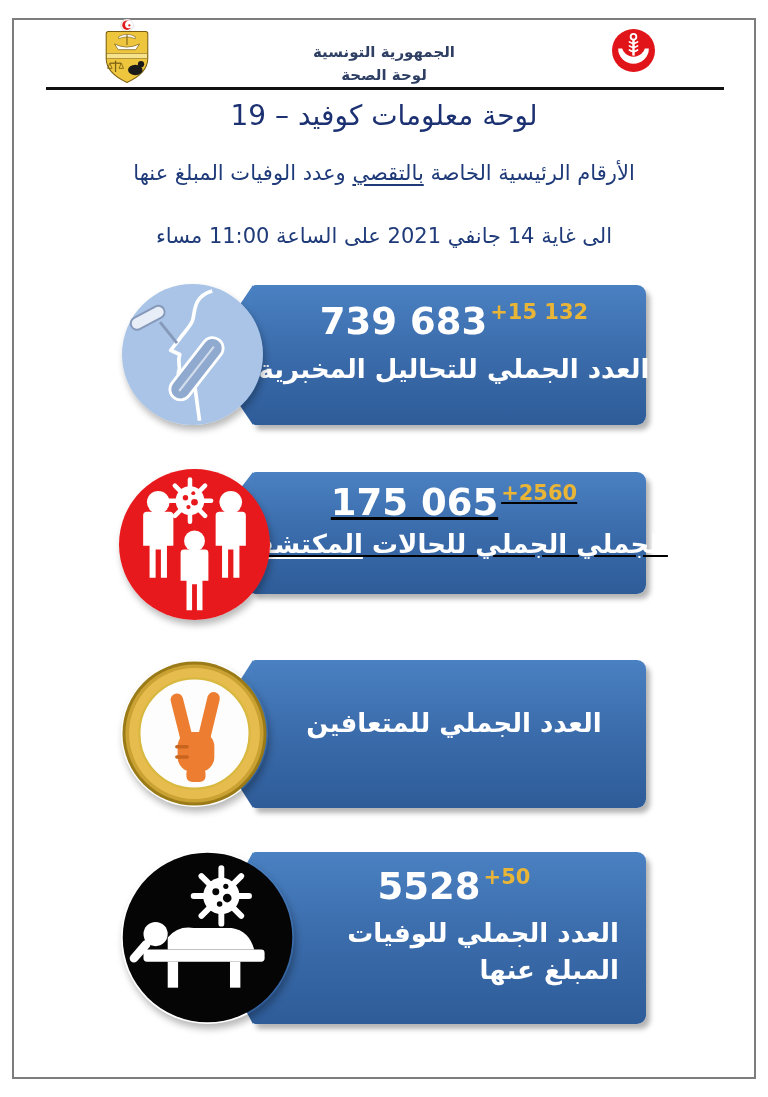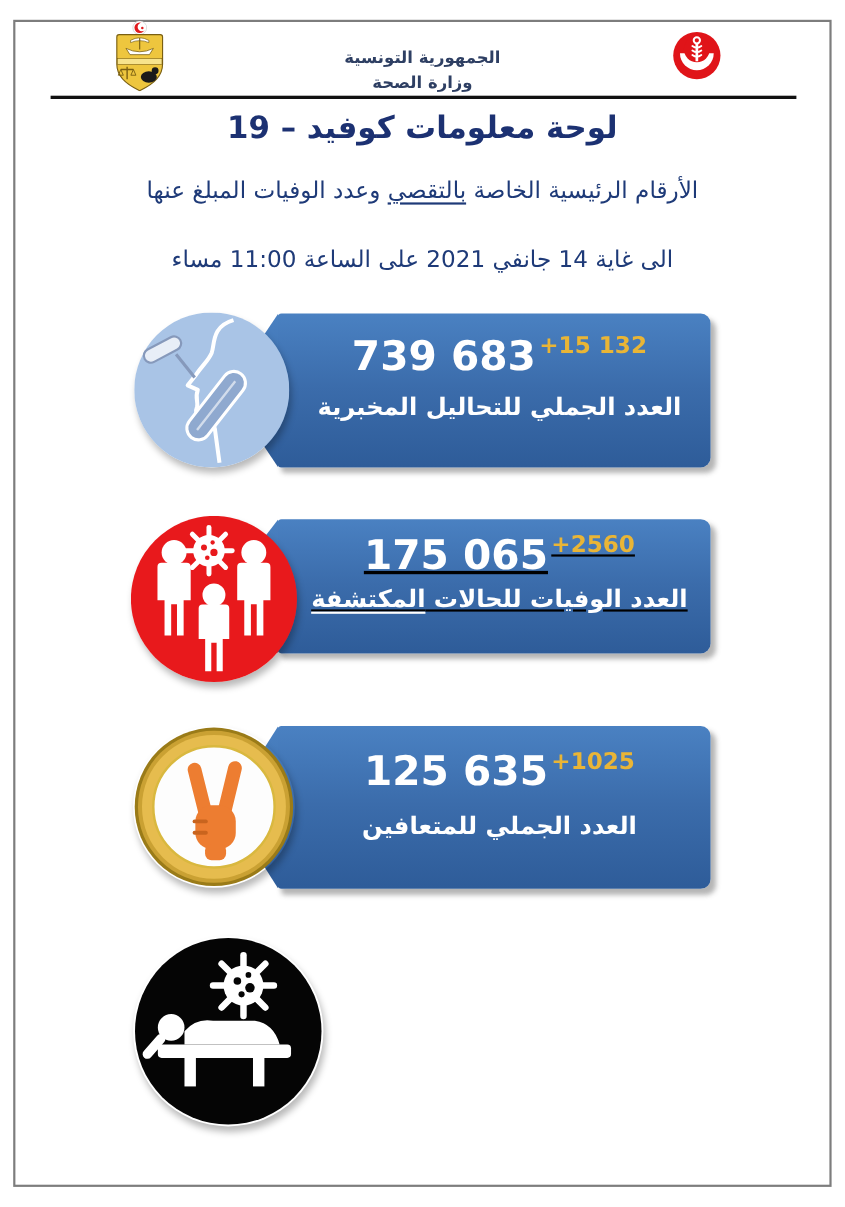--- a/index.html
+++ b/index.html
@@ -10,21 +10,21 @@
   *{margin:0;padding:0;box-sizing:border-box;}
   body{background:#fff;font-family:"DejaVu Sans",sans-serif;}
   .page{position:relative;width:768px;height:1097px;background:#fff;overflow:hidden;}
   .frame{position:absolute;left:12px;top:18px;width:744px;height:1061px;border:2px solid var(--border-gray);}
   .coat{position:absolute;left:101px;top:19px;width:52px;height:64px;}
   .hm-logo{position:absolute;left:611px;top:28px;width:45px;height:45px;}
   .hdr-text{position:absolute;left:0;top:41px;width:100%;text-align:center;color:var(--header-navy);
     font-weight:bold;font-size:15px;line-height:23px;direction:rtl;}
   .rule{position:absolute;left:46px;top:87px;width:678px;height:3px;background:var(--rule-black);}
   .title{position:absolute;left:0;top:99px;width:100%;text-align:center;direction:rtl;
-    color:var(--title-navy);font-weight:bold;font-size:28px;}
+    color:var(--title-navy);font-weight:normal;font-size:28px;}
   .sub{position:absolute;left:0;width:100%;text-align:center;direction:rtl;white-space:pre-wrap;
     color:var(--subtitle-navy);font-weight:normal;font-size:21px;}
   .sub1{top:161px;} .sub2{top:224px;}
   .u{text-decoration:underline;text-underline-offset:4px;text-decoration-thickness:2px;}
   .banner{position:absolute;left:252px;width:394px;z-index:1;
     background:linear-gradient(180deg,var(--banner-top) 0%,#3b6cab 48%,var(--banner-bottom) 100%);
     border-radius:4px 9px 9px 4px;box-shadow:4px 5px 5px rgba(90,90,90,.45);
     display:flex;flex-direction:column;justify-content:space-evenly;align-items:center;
     padding:8px 16px 28px 26px;}
   .banner::before{content:"";position:absolute;top:0;left:-46px;width:47px;height:100%;
@@ -35,21 +35,21 @@
   .icon-wrap{position:absolute;z-index:2;border-radius:50%;box-shadow:2px 5px 7px rgba(0,0,0,.28);}
   .icon-wrap svg{display:block;width:100%;height:100%;}
   .i1{left:122px;top:284px;width:141px;height:141px;}
   .i2{left:119px;top:469px;width:151px;height:151px;}
   .i3{left:121px;top:660px;width:147px;height:147px;}
   .i4{left:121px;top:851px;width:173px;height:173px;}
   .num-row{display:flex;direction:ltr;justify-content:center;align-items:flex-start;gap:3px;
     color:#fff;font-weight:bold;}
   .num{font-size:37px;line-height:1.15;}
   .delta{font-size:21px;line-height:1;margin-top:1px;color:var(--delta-gold);}
-  .card-label{color:#fff;font-weight:bold;font-size:22px;text-align:right;direction:rtl;
+  .card-label{color:#fff;font-weight:bold;font-size:26px;text-align:right;direction:rtl;
     white-space:nowrap;line-height:1.45;}
   .card-label.wrap{white-space:normal;max-width:330px;}
 </style>
 </head>
 <body>
 
 <div class="page">
   <div class="frame"></div>
 
   <div class="coat">
@@ -66,21 +66,21 @@
       <line x1="14" y1="40" x2="14" y2="51" stroke="#7a5f12" stroke-width="1.2"></line>
       <line x1="8.5" y1="42.5" x2="19.5" y2="42.5" stroke="#7a5f12" stroke-width="1.2"></line>
       <path d="M8.5 42.5 l-2.2 5 h4.4 Z M19.5 42.5 l-2.2 5 h4.4 Z" fill="none" stroke="#7a5f12" stroke-width="0.8"></path>
       <ellipse cx="33" cy="49" rx="7" ry="5" fill="#1a1a1a"></ellipse>
       <circle cx="38.5" cy="43.5" r="3" fill="#1a1a1a"></circle>
     </svg>
   </div>
 
   <div class="hdr-text">
     <div>الجمهورية التونسية</div>
-    <div>وزارة الصحة</div>
+    <div>لوحة الصحة</div>
   </div>
 
   <div class="hm-logo">
     <svg viewBox="0 0 44 44">
       <circle cx="22" cy="22" r="21" fill="#e01419"></circle>
       <path d="M7,20 A15,15 0 0,0 37,20 Z" fill="#fff"></path>
       <circle cx="22" cy="16.5" r="11.5" fill="#e01419"></circle>
       <line x1="22" y1="7" x2="22" y2="27" stroke="#fff" stroke-width="2.4"></line>
       <circle cx="22" cy="8.5" r="2.8" fill="#e01419" stroke="#fff" stroke-width="1.8"></circle>
       <path d="M18,13.5 Q22,16.5 26,13.5 M26,17.5 Q22,20.5 18,17.5 M18,21.5 Q22,24.5 26,21.5" fill="none" stroke="#fff" stroke-width="1.6" stroke-linecap="round"></path>
@@ -150,42 +150,38 @@
         <circle cx="-1" cy="4.2" r="1.4" fill="#e8191c"></circle>
           <circle cx="2.2" cy="-5" r="1.3" fill="#e8191c"></circle>
       </g>
     </svg>
   </div>
   <div class="banner b2">
     <div class="num-row">
       <span class="num">175 065</span>
       <span class="delta">+2560</span>
     </div>
-    <div class="card-label"><span>العدد الوفيات للحالات </span><span class="u">المكتشفة</span></div>
+    <div class="card-label"><span>الجملي الجملي للحالات </span><span class="u">المكتشفة</span></div>
   </div>
 
   <div class="icon-wrap i3">
     <svg viewBox="0 0 100 100">
       <circle cx="50" cy="50" r="49" fill="#9a7b18"></circle>
       <circle cx="50" cy="50" r="47" fill="#caa133"></circle>
       <circle cx="50" cy="50" r="44.5" fill="#e6bc4e"></circle>
       <circle cx="50" cy="50" r="37.5" fill="#fdfdfd" stroke="#d9b83f" stroke-width="1.5"></circle>
       <line x1="45" y1="55" x2="38" y2="27" stroke="#ed7d31" stroke-width="8.5" stroke-linecap="round"></line>
       <line x1="56" y1="55" x2="63" y2="26" stroke="#ed7d31" stroke-width="8.5" stroke-linecap="round"></line>
       <rect x="38.5" y="49" width="25" height="27" rx="10" fill="#ed7d31"></rect>
       <rect x="44.5" y="73" width="13" height="10" rx="4" fill="#ed7d31"></rect>
       <line x1="38" y1="59" x2="45" y2="59" stroke="#c9641e" stroke-width="2.4" stroke-linecap="round"></line>
       <line x1="38" y1="66" x2="45" y2="66" stroke="#c9641e" stroke-width="2.4" stroke-linecap="round"></line>
     </svg>
   </div>
   <div class="banner b3">
-    <div class="num-row">
-      <span class="num">125 635</span>
-      <span class="delta">+1025</span>
-    </div>
     <div class="card-label">العدد الجملي للمتعافين</div>
   </div>
 
   <div class="icon-wrap i4">
     <svg viewBox="0 0 100 100">
       <circle cx="50" cy="50" r="49" fill="#050505"></circle>
       <g transform="translate(58,26)">
         <g stroke="#fff" stroke-width="3.4" stroke-linecap="round">
           <line x1="0" y1="-10" x2="0" y2="-16"></line>
             <line x1="0" y1="10" x2="0" y2="16"></line>
@@ -203,13 +199,20 @@
           <circle cx="2.6" cy="-5.6" r="1.5" fill="#050505"></circle>
       </g>
       <circle cx="20" cy="48" r="7" fill="#fff"></circle>
       <line x1="14.5" y1="54" x2="7.5" y2="62" stroke="#fff" stroke-width="5" stroke-linecap="round"></line>
       <path d="M27,57 L27,50 Q33,43 42,44.5 L64,44.5 Q74,46 77,57 Z" fill="#fff"></path>
       <rect x="13" y="57" width="70" height="7" rx="2" fill="#fff"></rect>
       <rect x="27" y="64" width="6" height="15" fill="#fff"></rect>
       <rect x="63" y="64" width="6" height="15" fill="#fff"></rect>
     </svg>
   </div>
+  <div class="banner b4">
+    <div class="num-row">
+      <span class="num">5528</span>
+      <span class="delta">+50</span>
+    </div>
+    <div class="card-label wrap">العدد الجملي للوفيات المبلغ عنها</div>
+  </div>
 </div>
 
 </body></html>

